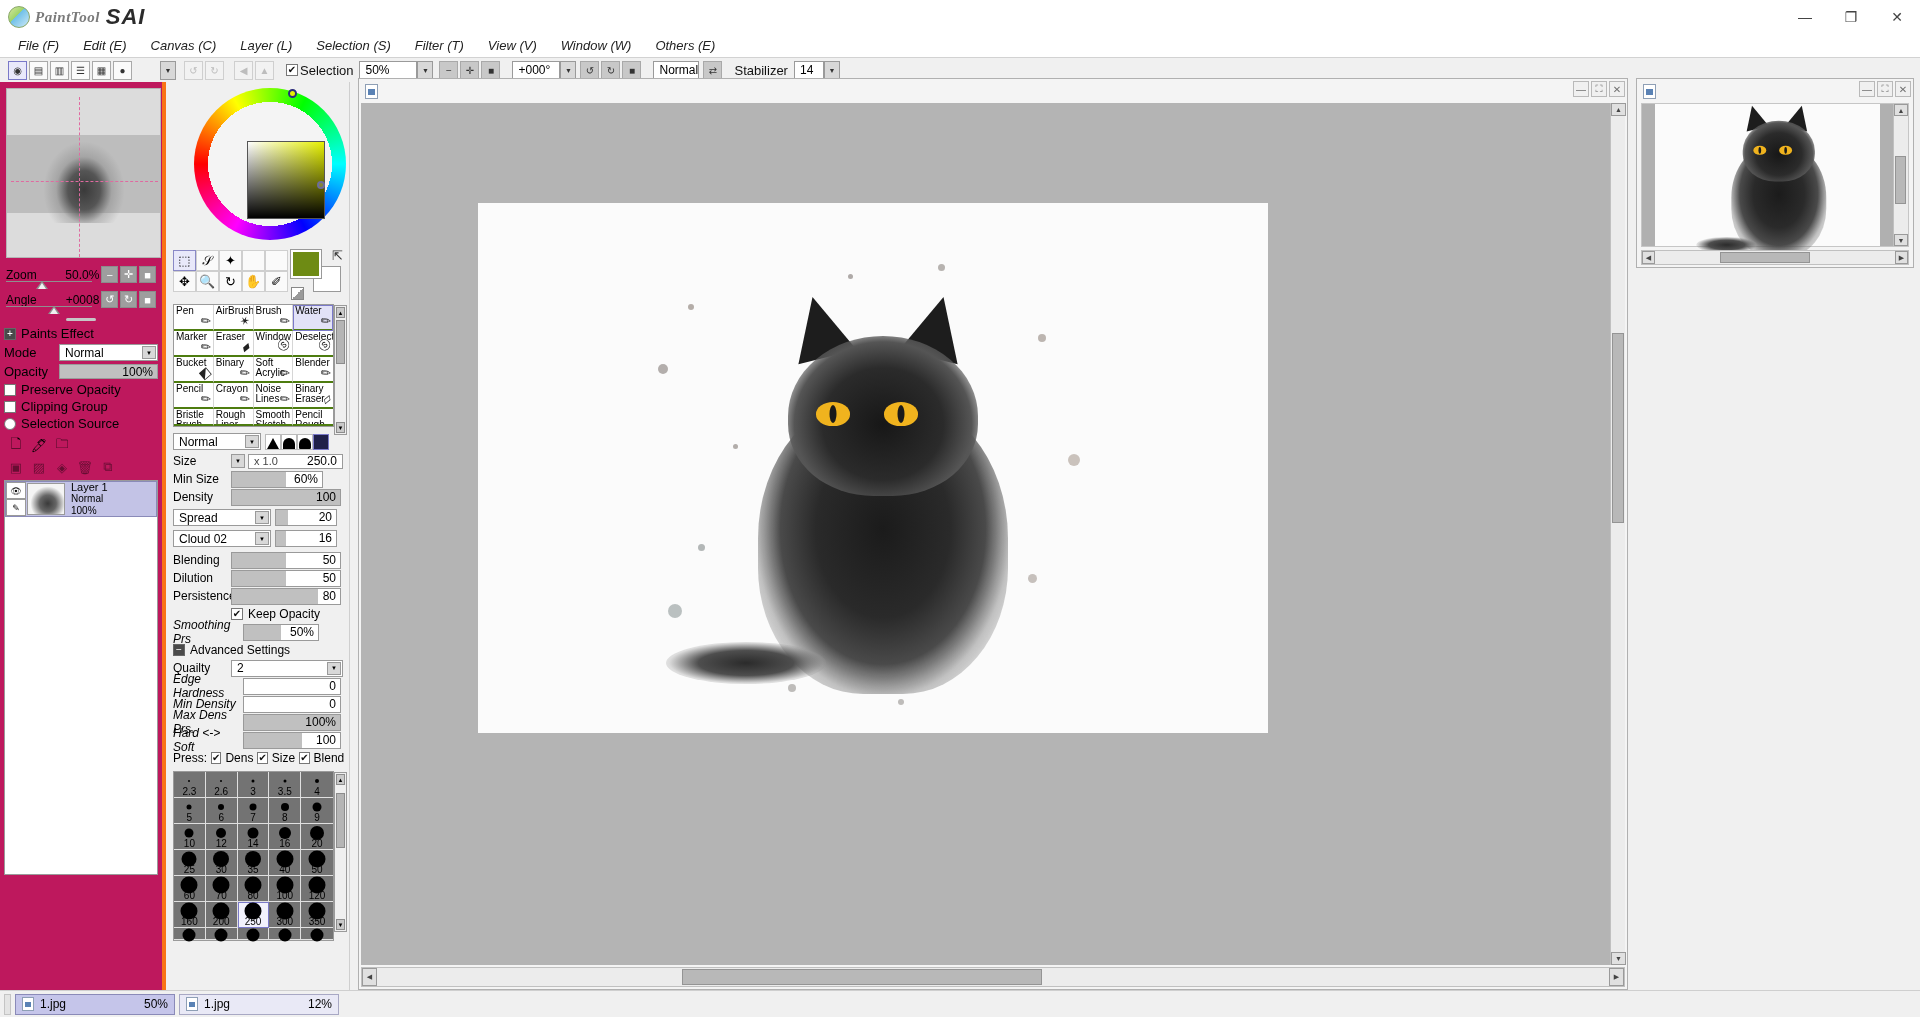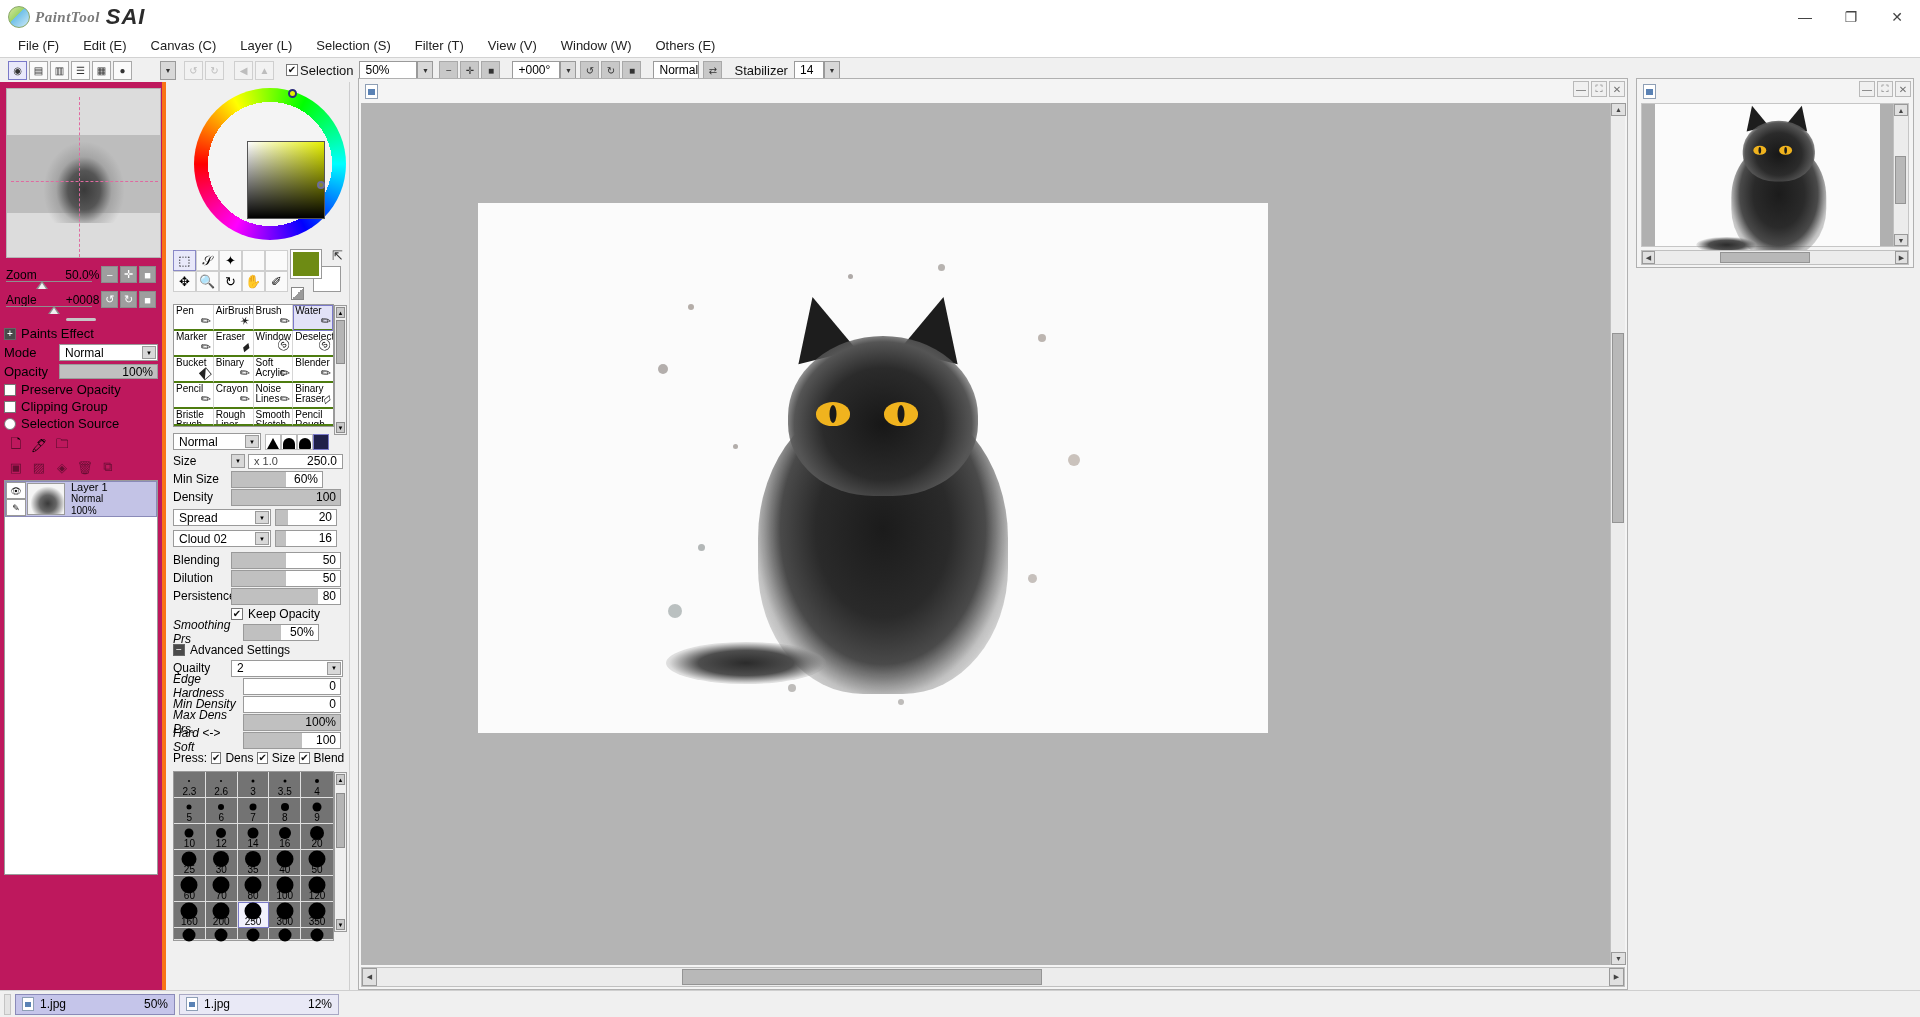--- a/index.html
+++ b/index.html
@@ -41,21 +41,21 @@
     width: 46px; height:34px; display:flex; align-items:center; justify-content:center;
     color:#444; font-size:14px;
   }
 
   
   .menubar {
     position:absolute; left:0; top:34px; width:1920px; height:24px;
     background:#ffffff; display:flex; align-items:center; padding-left:6px;
     border-bottom: 1px solid #d2d2d2;
   }
-  .menu-item { padding: 2px 12px; font-size:13px; color:#222; cursor:default; }
+  .menu-item { padding: 2px 12px; font-size:13px; color:#222; cursor:default;font-style:italic; }
 
   
   .toolrow {
     position:absolute; left:0; top:58px; width:1920px; height:24px;
     background:#f0f0f0; display:flex; align-items:center;
   }
   .sqbtn {
     width:19px; height:19px; border:1px solid #a9a9a9; background:#fafafa;
     display:flex; align-items:center; justify-content:center; margin-right:2px;
     font-size:10px; color:#333;

